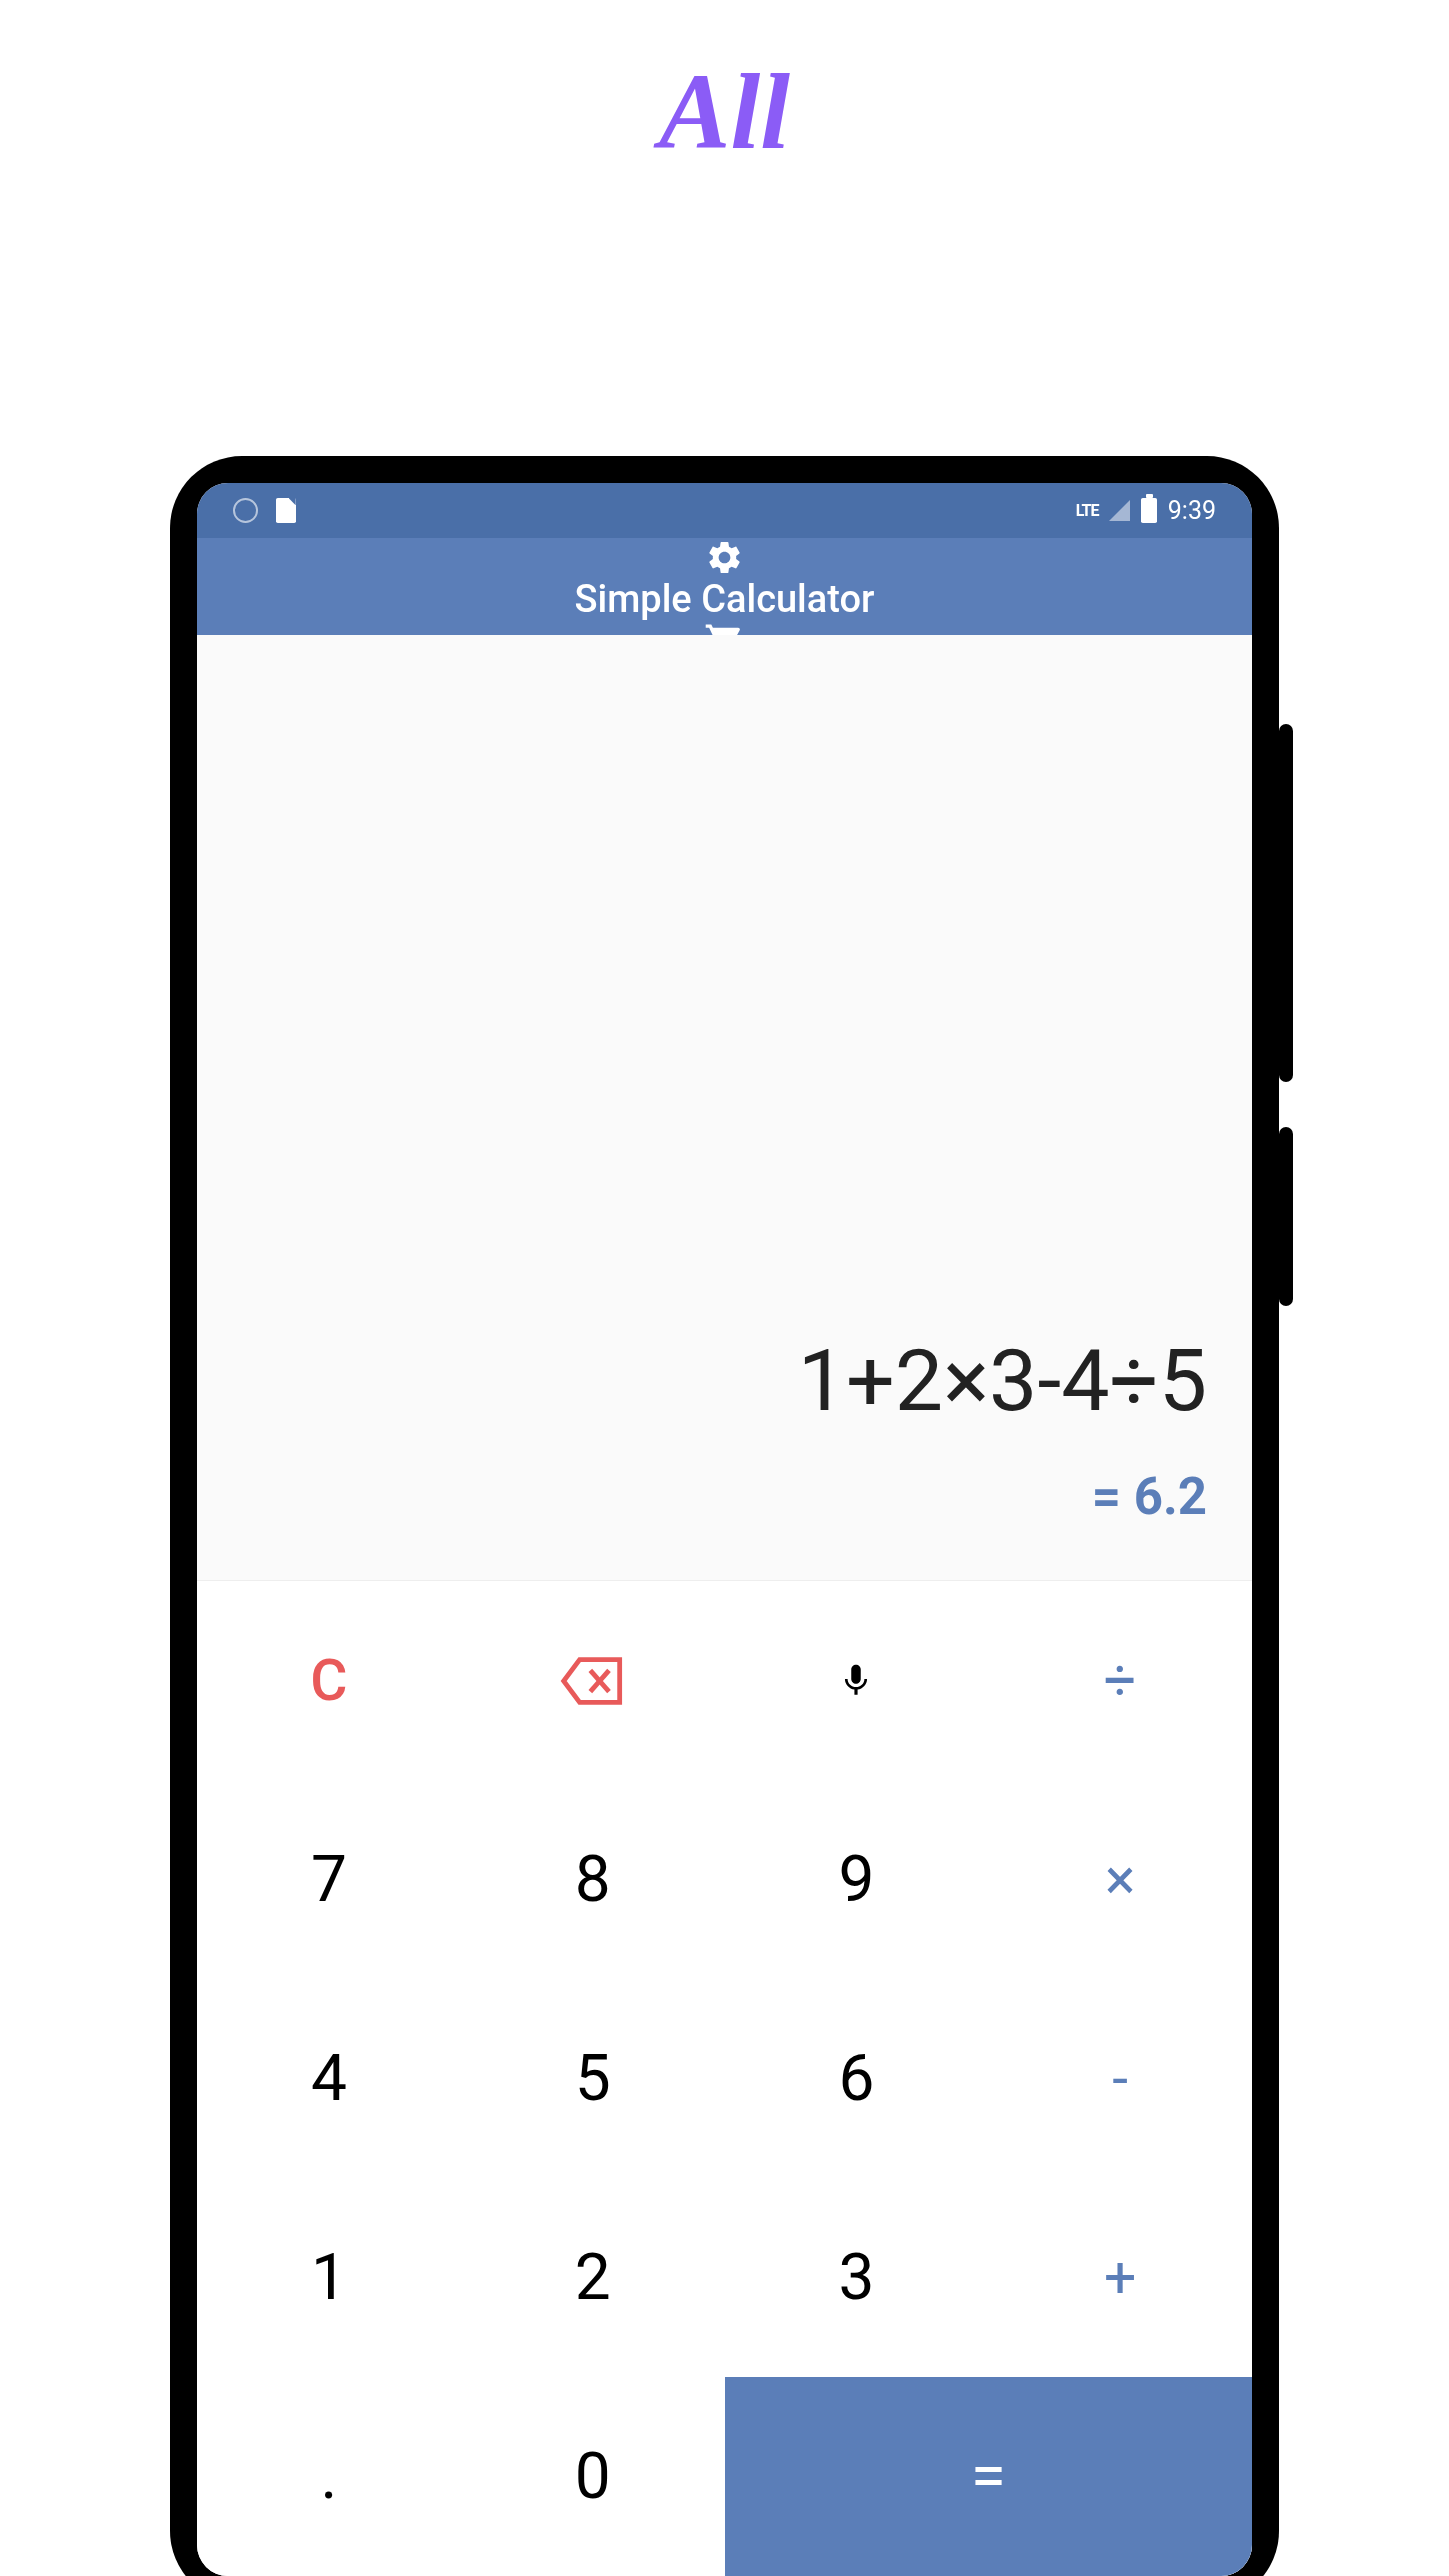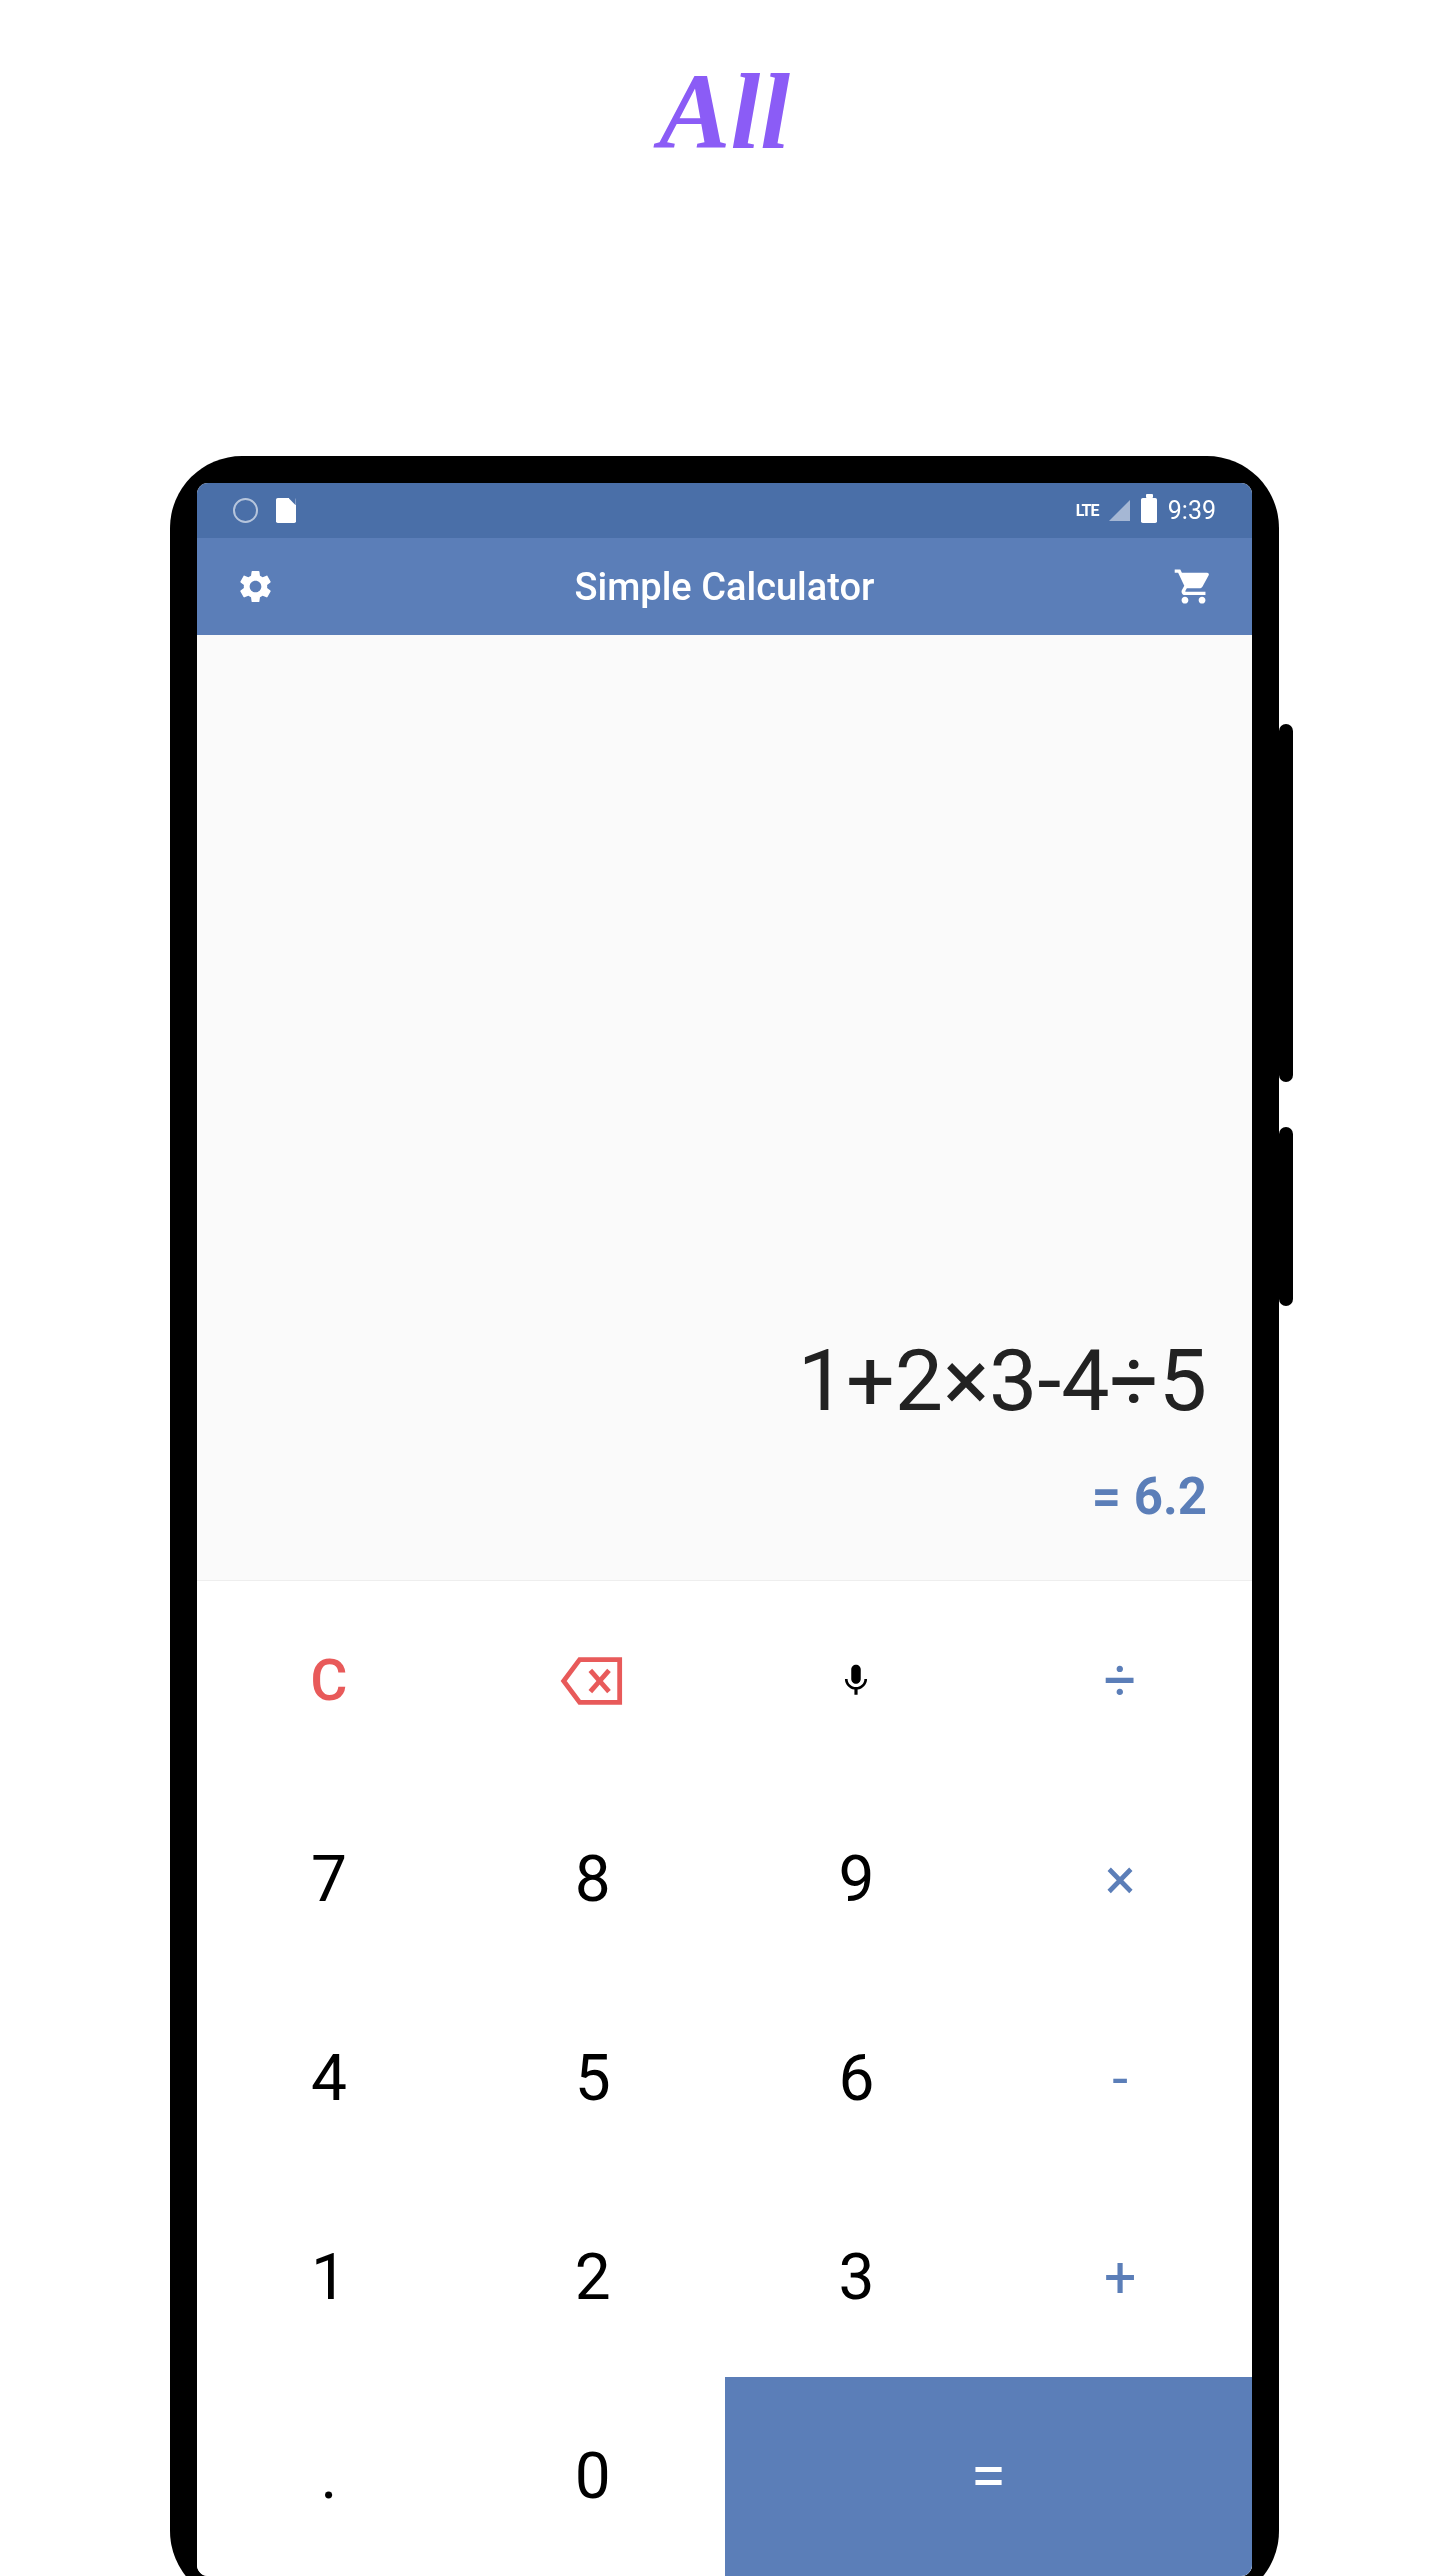--- a/index.html
+++ b/index.html
@@ -46,21 +46,21 @@
       top: 671px;
       width: 14.3px;
       height: 179px;
       background: #000;
       border-radius: 7.2px;
     }
     .screen {
       width: 100%;
       height: 100%;
       background: #fff;
-      border-radius: 11px;
+      border-radius: 31px;
       overflow: hidden;
       display: flex;
       flex-direction: column;
     }
     .status-bar {
       height: 55px;
       background: #4a6fa8;
       display: flex;
       align-items: center;
       justify-content: space-between;
@@ -126,20 +126,21 @@
       border-radius: 0.9px;
     }
     .app-bar {
       height: 97px;
       background: #5b7eb8;
       display: flex;
       align-items: center;
       justify-content: space-between;
       padding: 0 36px;
       color: #fff;
+      flex-direction: column;
     }
     .app-bar-title {
       font-size: 38px;
       font-weight: 500;
     }
     .icon-btn {
       width: 45px;
       height: 45px;
       display: flex;
       align-items: center;

